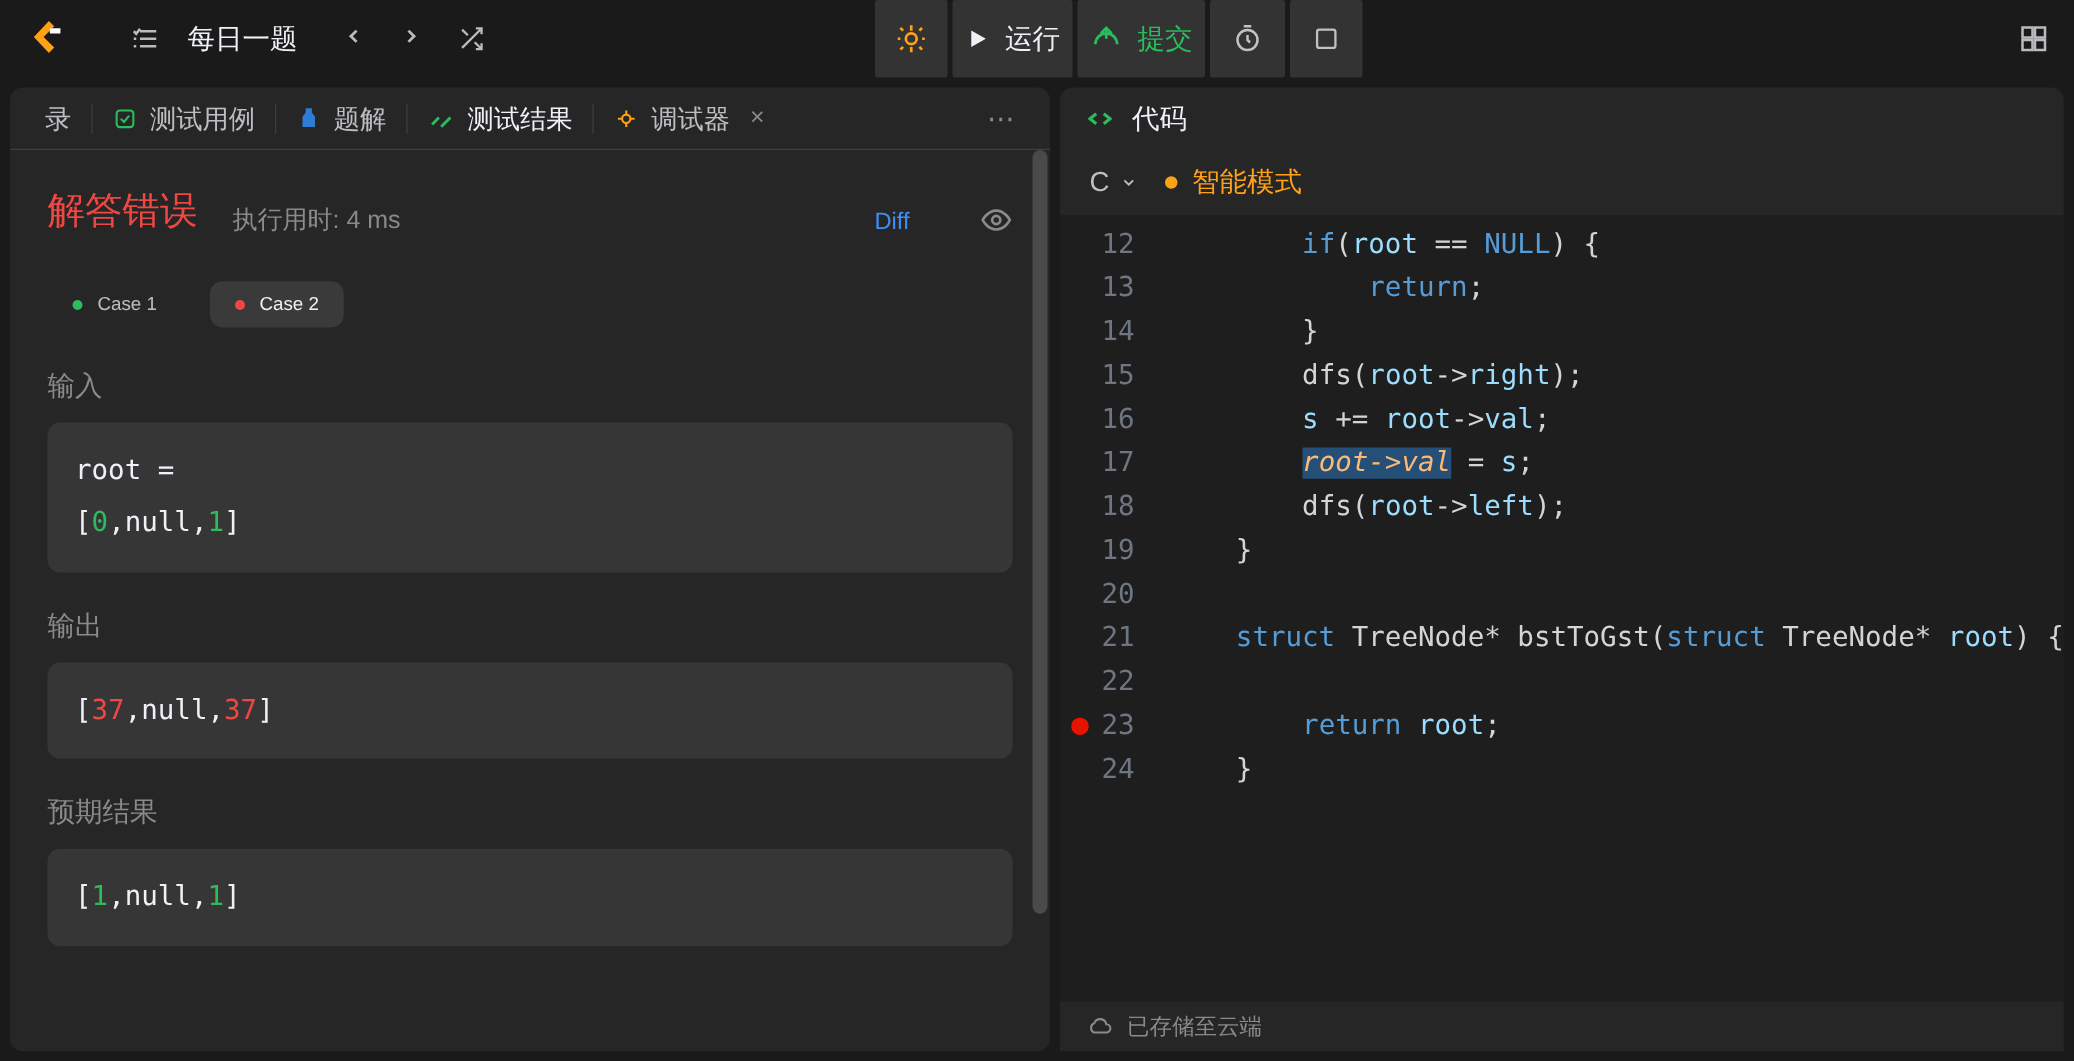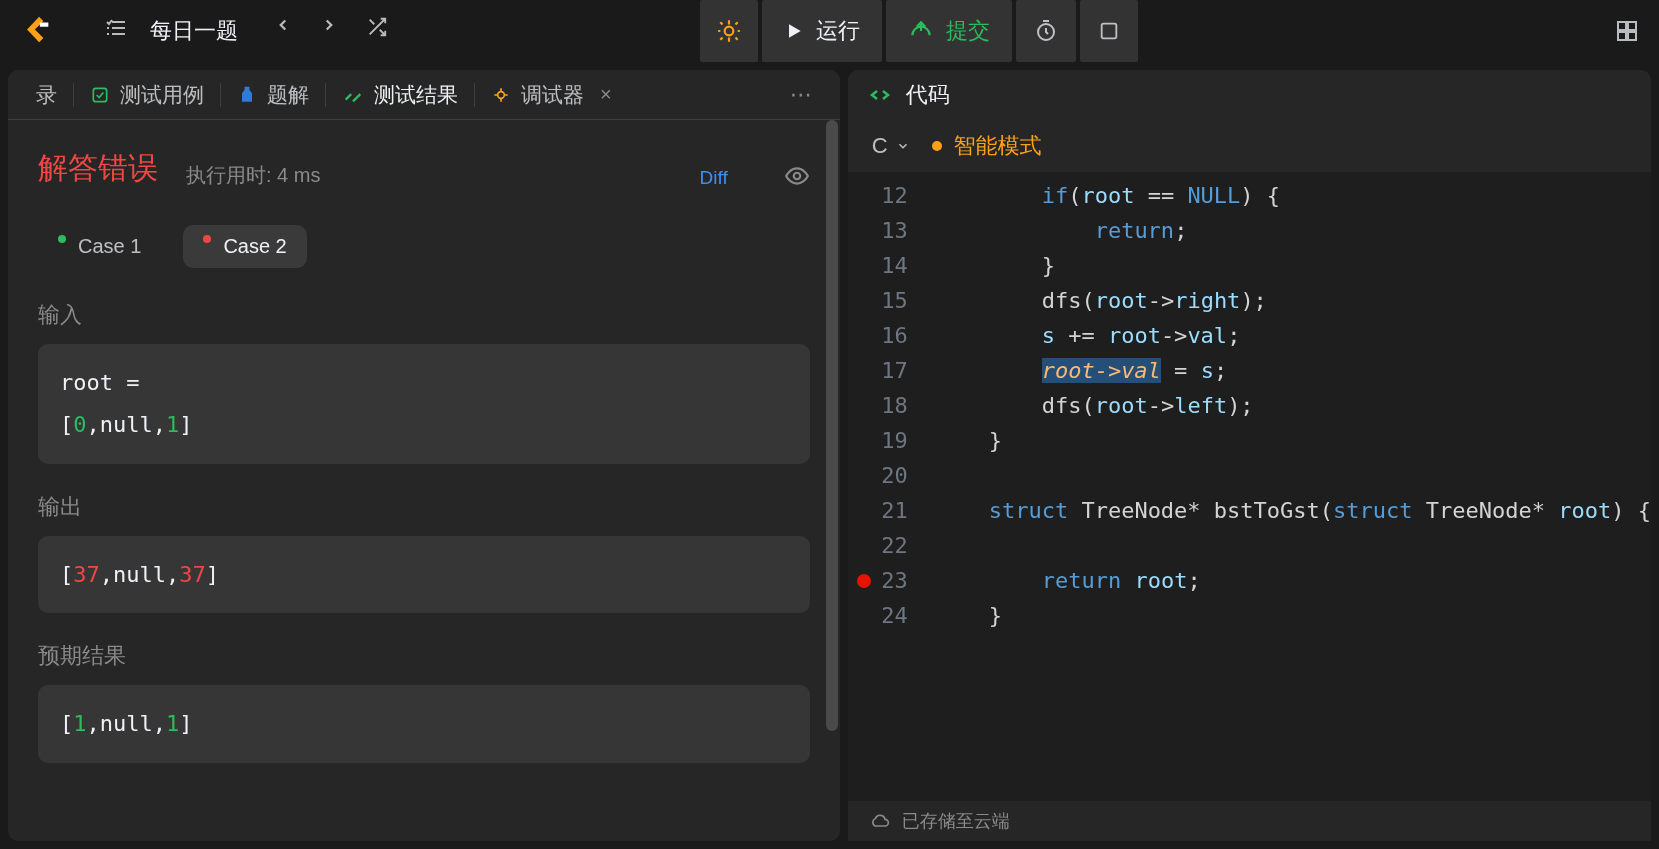--- a/index.html
+++ b/index.html
@@ -12,37 +12,37 @@
   overflow: hidden;
 }
 .top-bar {
   height: 62px;
   display: flex;
   align-items: center;
   padding: 0 20px;
   background: #1a1a1a;
 }
 .logo { width: 34px; height: 34px; margin-right: 50px; }
-.nav-left { display: flex; align-items: flex-start; gap: 22px; }
+.nav-left { display: flex; align-items: center; gap: 22px; }
 .nav-icon { color: #eff1f6bf; display: flex; align-items: center; }
 .nav-text { font-size: 22px; color: #eff1f6; }
 .nav-arrows { display: flex; gap: 28px; margin-left: 14px; }
 .center-actions {
   position: absolute;
   left: 700px;
   top: 0;
   display: flex;
   height: 62px;
   gap: 4px;
 }
 .action-btn {
   display: flex;
   align-items: center;
   gap: 12px;
-  padding: 0 22px;
+  padding: 0 10px;
   background: #333333;
   font-size: 22px;
   color: #eff1f6;
   border-radius: 2px;
 }
 .action-btn.bug { color: #ffa116; padding: 0 16px; }
 .action-btn.submit .sub-text { color: #2cbb5d; }
 .action-btn.timer, .action-btn.note { padding: 0 18px; color: #eff1f6bf; }
 .right-icons { margin-left: auto; display: flex; gap: 20px; }
 
@@ -83,22 +83,22 @@
   overflow-y: auto;
 }
 .result-header { display: flex; align-items: flex-end; gap: 28px; margin-bottom: 36px; }
 .error-title { font-size: 30px; color: #ef4743; font-weight: 500; }
 .runtime-text { font-size: 20px; color: #8a8a8a; }
 .diff-link { margin-left: auto; color: #3e8ef7; font-size: 19px; font-weight: 500; }
 .eye-icon { color: #8a8a8a; margin-left: 28px; }
 
 .cases { display: flex; gap: 22px; margin-bottom: 32px; }
 .case-pill {
-  display: flex; gap: 12px;
-  padding: 10px 20px; font-size: 20px; color: #eff1f6bf;
+  display: flex; align-items: center; gap: 12px;
+  padding: 10px 20px; font-size: 15px; color: #eff1f6bf;
   border-radius: 10px;
 }
 .case-pill.active { background: #3a3a3a; color: #eff1f6; font-weight: 500; }
 .dot { width: 8px; height: 8px; border-radius: 50%; }
 .dot.green { background: #2cbb5d; }
 .dot.red { background: #ef4743; }
 
 .section-label { font-size: 22px; color: #8a8a8a; margin-bottom: 14px; }
 .code-block {
   background: #363636;

